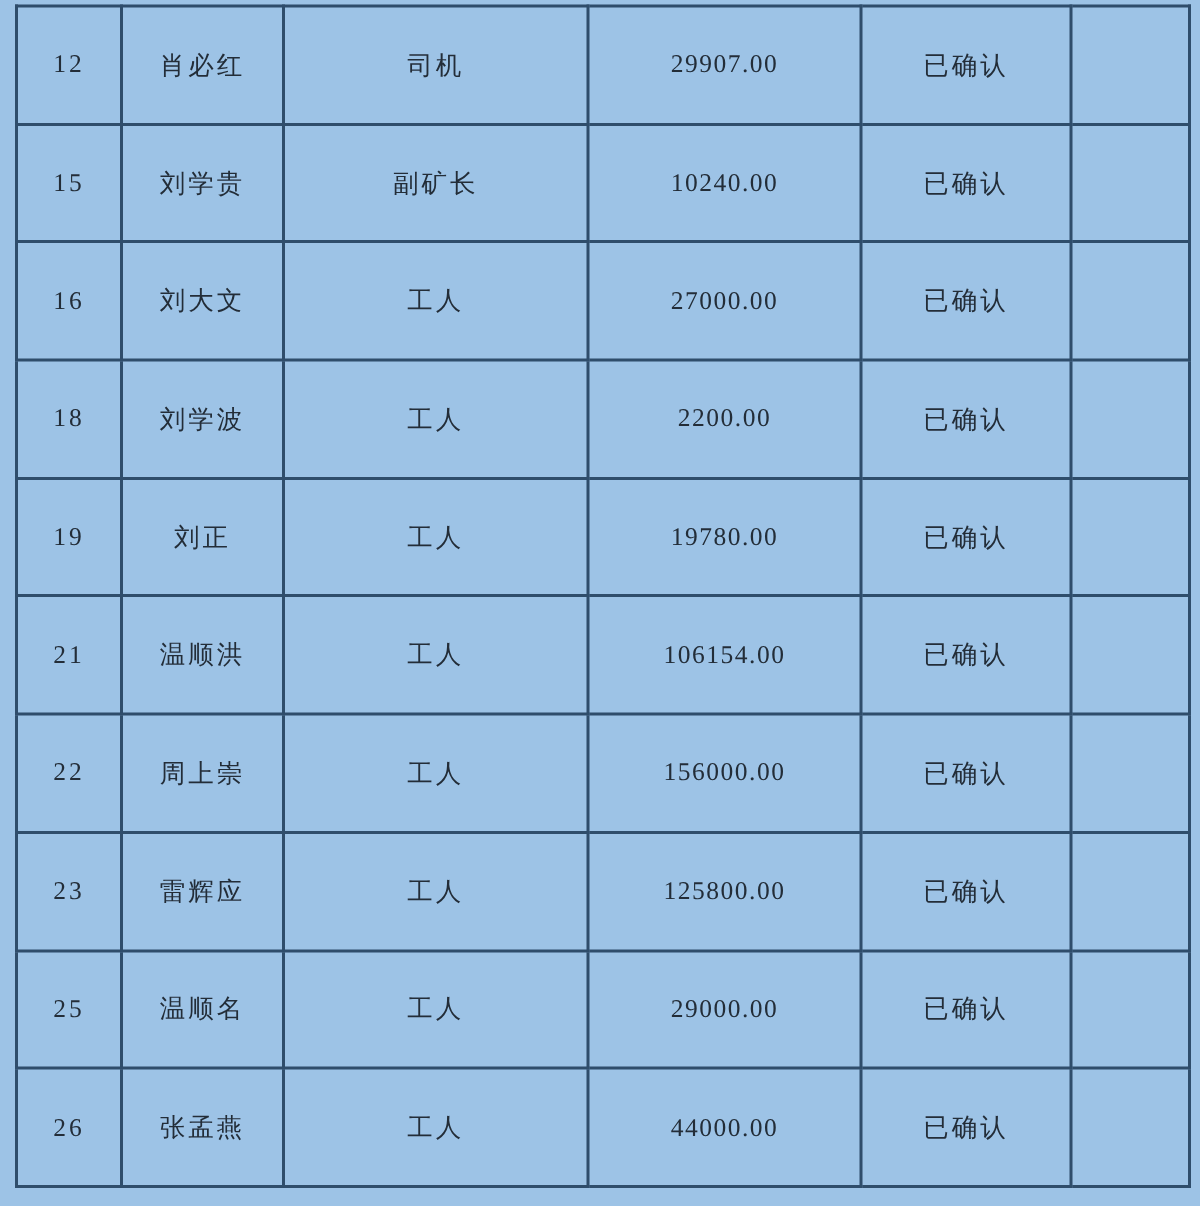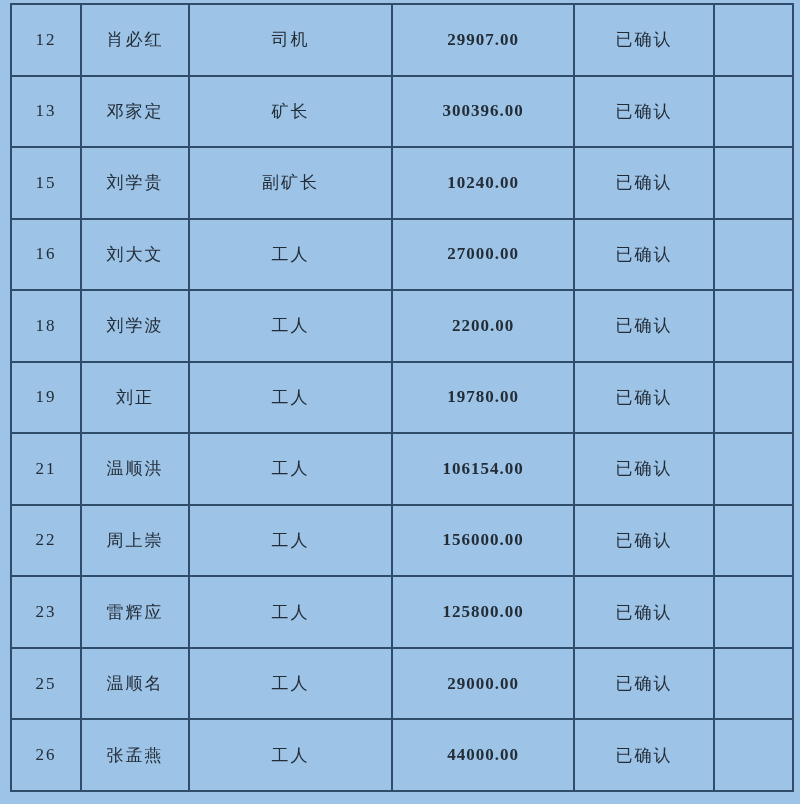--- a/index.html
+++ b/index.html
@@ -33,21 +33,20 @@
     font-family: "Liberation Serif", "DejaVu Serif", serif;
     font-size: 17px;
     color: var(--ink, #232d38);
     letter-spacing: 2px;
     padding: 0;
     overflow: hidden;
     white-space: nowrap;
   }
   table.grid td.amount {
     letter-spacing: 1px;
-    font-weight: bold;
   }
 </style>
 </head>
 <body>
 
 <div class="page">
   <table class="grid">
     <colgroup>
       <col style="width:70px">
       <col style="width:108px">
@@ -55,28 +54,20 @@
       <col style="width:182px">
       <col style="width:140px">
       <col style="width:79px">
     </colgroup>
     <tbody>
         <tr>
           <td>12</td>
           <td>肖必红</td>
           <td>司机</td>
           <td class="amount">29907.00</td>
-          <td>已确认</td>
-          <td></td>
-        </tr>
-        <tr>
-          <td>13</td>
-          <td>邓家定</td>
-          <td>矿长</td>
-          <td class="amount">300396.00</td>
           <td>已确认</td>
           <td></td>
         </tr>
         <tr>
           <td>15</td>
           <td>刘学贵</td>
           <td>副矿长</td>
           <td class="amount">10240.00</td>
           <td>已确认</td>
           <td></td>

